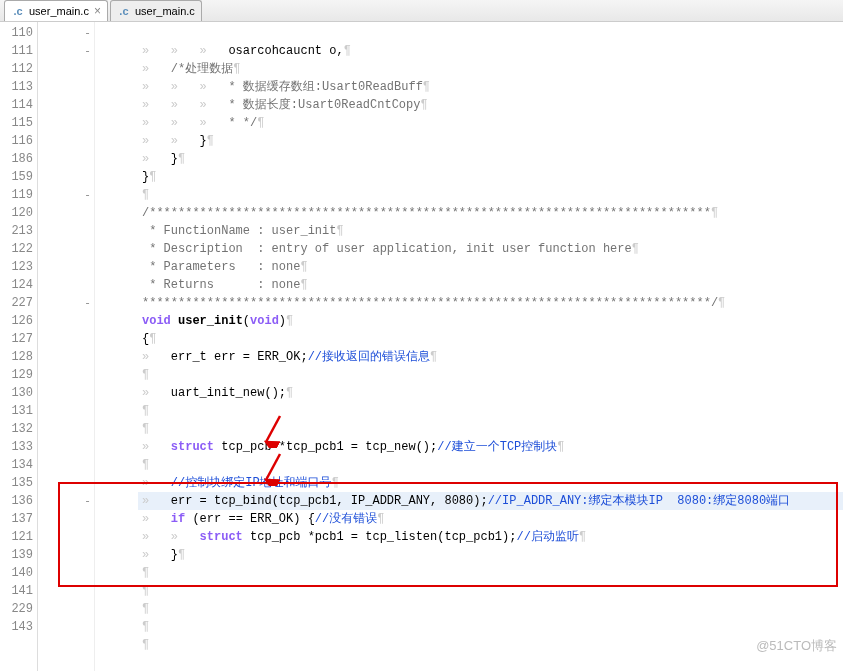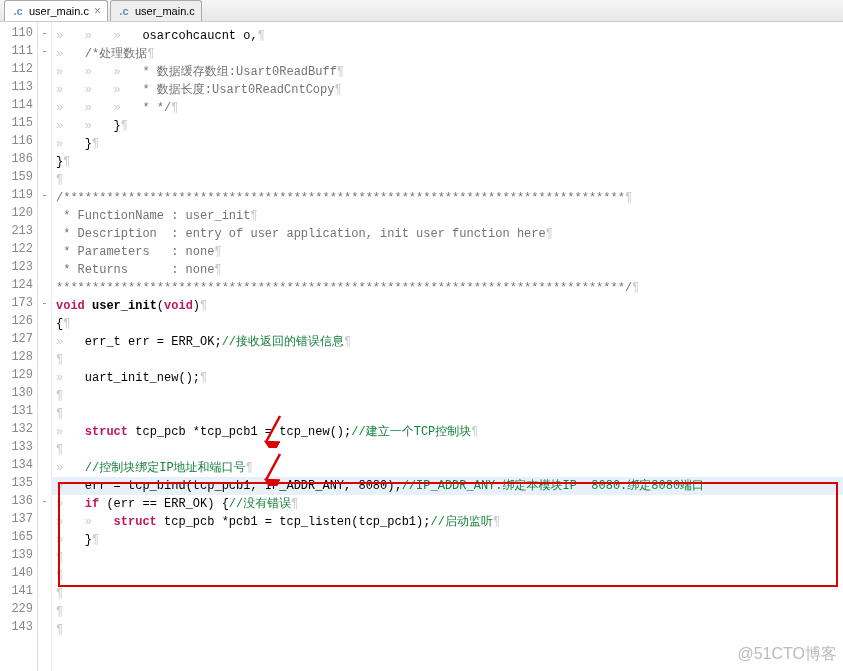--- a/index.html
+++ b/index.html
@@ -2,37 +2,37 @@
 <html><head>
 <meta charset="utf-8">
 <style>
 * { margin: 0; padding: 0; box-sizing: border-box; }
 body { font-family: Consolas, "Courier New", monospace; font-size: 12px; background: #fff; overflow: hidden; width: 843px; height: 671px; }
 .tab-bar { height: 22px; background: linear-gradient(#f5f5f5, #e8e8e8); border-bottom: 1px solid #ccc; display: flex; align-items: flex-end; padding-left: 4px; }
 .tab { display: flex; align-items: center; padding: 3px 6px; border: 1px solid #aaa; border-bottom: none; background: #fff; margin-right: 2px; font-size: 11px; font-family: Tahoma, sans-serif; border-radius: 3px 3px 0 0; }
 .tab.inactive { background: #eee; }
 .tab-icon { width: 14px; height: 14px; margin-right: 4px; display: flex; align-items: center; justify-content: center; color: #5d8fbb; font-weight: bold; font-size: 11px; }
 .tab-close { margin-left: 5px; color: #888; font-size: 12px; line-height: 1; }
-.editor { display: flex; height: calc(100% - 22px); position: relative; }
+.editor { display: flex; height: calc(100% - 22px); position: relative; gap: 43px; }
 .gutter { width: 38px; background: #fff; border-right: 1px solid #ddd; text-align: right; color: #888; padding-top: 2px; padding-right: 4px; user-select: none; }
 .gutter-line { height: 18px; line-height: 18px; }
 .fold-col { width: 14px; background: #fff; border-right: 1px solid #eee; padding-top: 2px; text-align: center; }
 .fold-minus { height: 18px; line-height: 18px; color: #888; font-size: 11px; }
-.code { flex: 1; padding-top: 5px; white-space: pre; position: relative; }
+.code { flex: 1; padding-top: 20px; white-space: pre; position: relative; }
 .code-line { height: 18px; line-height: 18px; padding-left: 4px; position: relative; }
 .code-line.highlighted { background: #e8f0fa; }
-.kw { color: #be185d; font-weight: bold; }
+.kw { color: #8b5cf6; font-weight: bold; }
 .cm { color: #737373; }
-.cm2 { color: #15803d; }
+.cm2 { color: #1d4ed8; }
 .str { color: #000; }
 .ws { color: #ccc; }
 .redbox { position: absolute; border: 2px solid #d00; left: 58px; top: 460px; width: 780px; height: 105px; pointer-events: none; }
 .arrow { position: absolute; pointer-events: none; }
 .arrow svg { display: block; }
-.watermark { position: absolute; right: 6px; bottom: 6px; color: #bbb; font-family: sans-serif; font-size: 16px; }
+.watermark { position: absolute; right: 6px; bottom: 16px; color: #bbb; font-family: sans-serif; font-size: 13px; }
 </style>
 </head>
 <body>
 
 <div class="tab-bar">
   <div class="tab">
     <span class="tab-icon">.c</span>
     <span>user_main.c</span>
     <span class="tab-close">×</span>
   </div>
@@ -52,34 +52,34 @@
       <div class="gutter-line">115</div>
       <div class="gutter-line">116</div>
       <div class="gutter-line">186</div>
       <div class="gutter-line">159</div>
       <div class="gutter-line">119</div>
       <div class="gutter-line">120</div>
       <div class="gutter-line">213</div>
       <div class="gutter-line">122</div>
       <div class="gutter-line">123</div>
       <div class="gutter-line">124</div>
-      <div class="gutter-line">173</div>
+      <div class="gutter-line">227</div>
       <div class="gutter-line">126</div>
       <div class="gutter-line">127</div>
       <div class="gutter-line">128</div>
       <div class="gutter-line">129</div>
       <div class="gutter-line">130</div>
       <div class="gutter-line">131</div>
       <div class="gutter-line">132</div>
       <div class="gutter-line">133</div>
       <div class="gutter-line">134</div>
       <div class="gutter-line">135</div>
       <div class="gutter-line">136</div>
       <div class="gutter-line">137</div>
-      <div class="gutter-line">165</div>
+      <div class="gutter-line">121</div>
       <div class="gutter-line">139</div>
       <div class="gutter-line">140</div>
       <div class="gutter-line">141</div>
       <div class="gutter-line">229</div>
       <div class="gutter-line">143</div>
     </div>
   <div class="fold-col" id="foldcol">
       <div class="fold-minus">-</div>
       <div class="fold-minus">-</div>
       <div class="fold-minus"></div>

